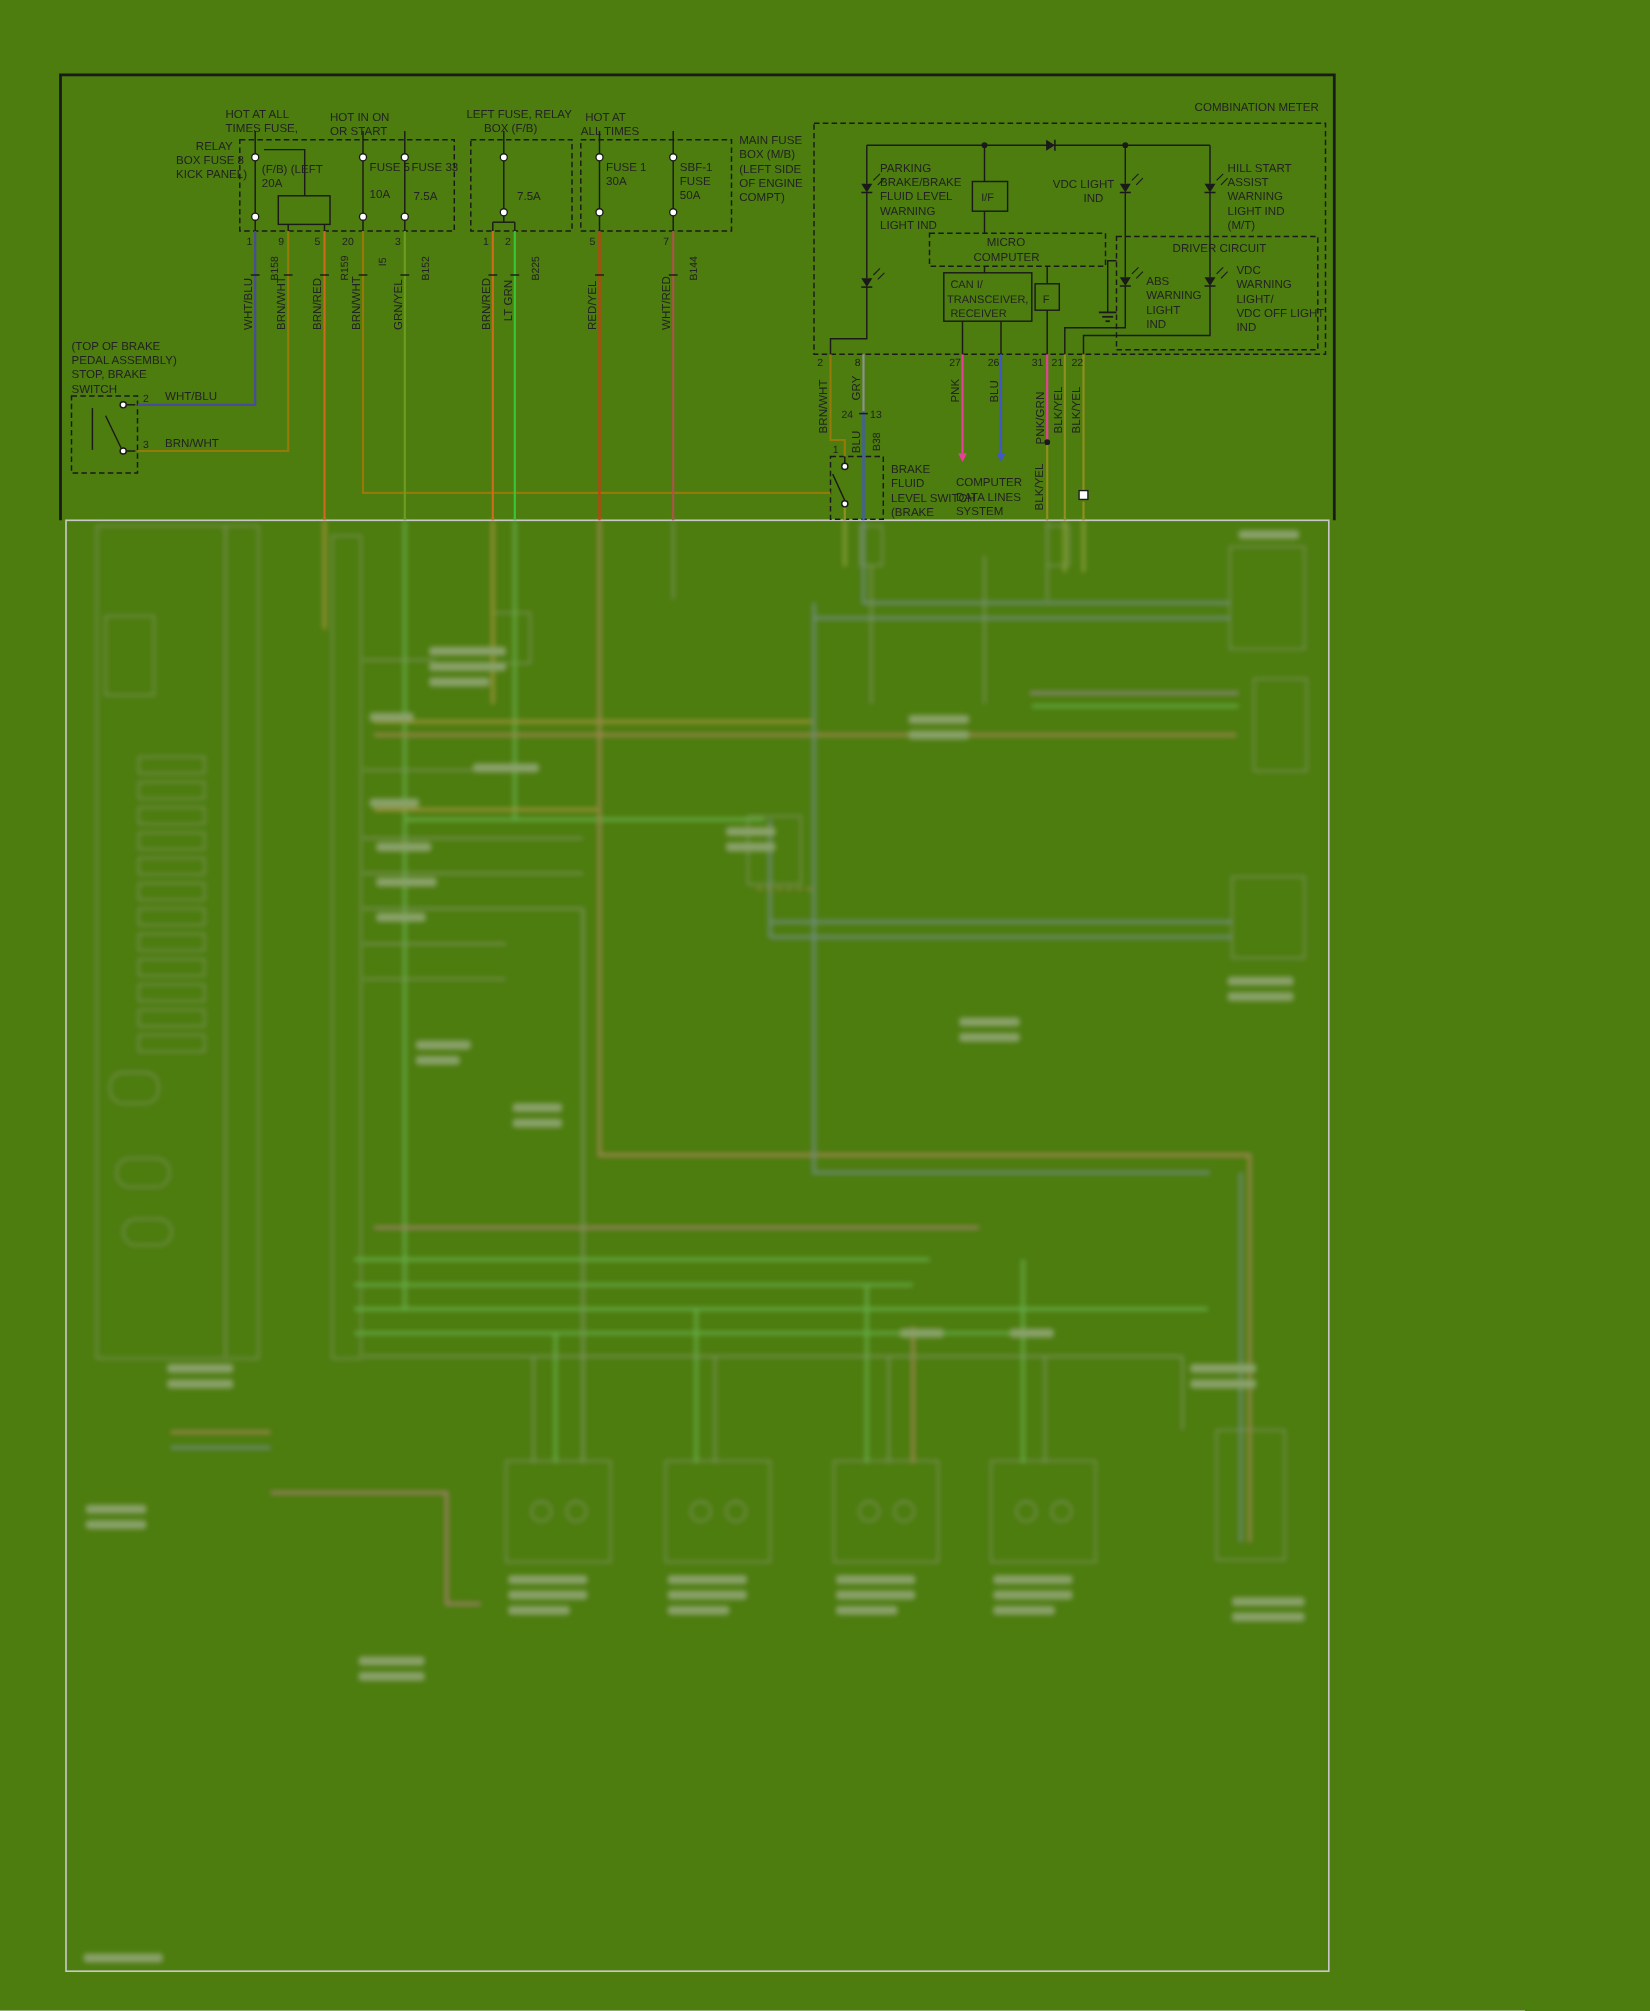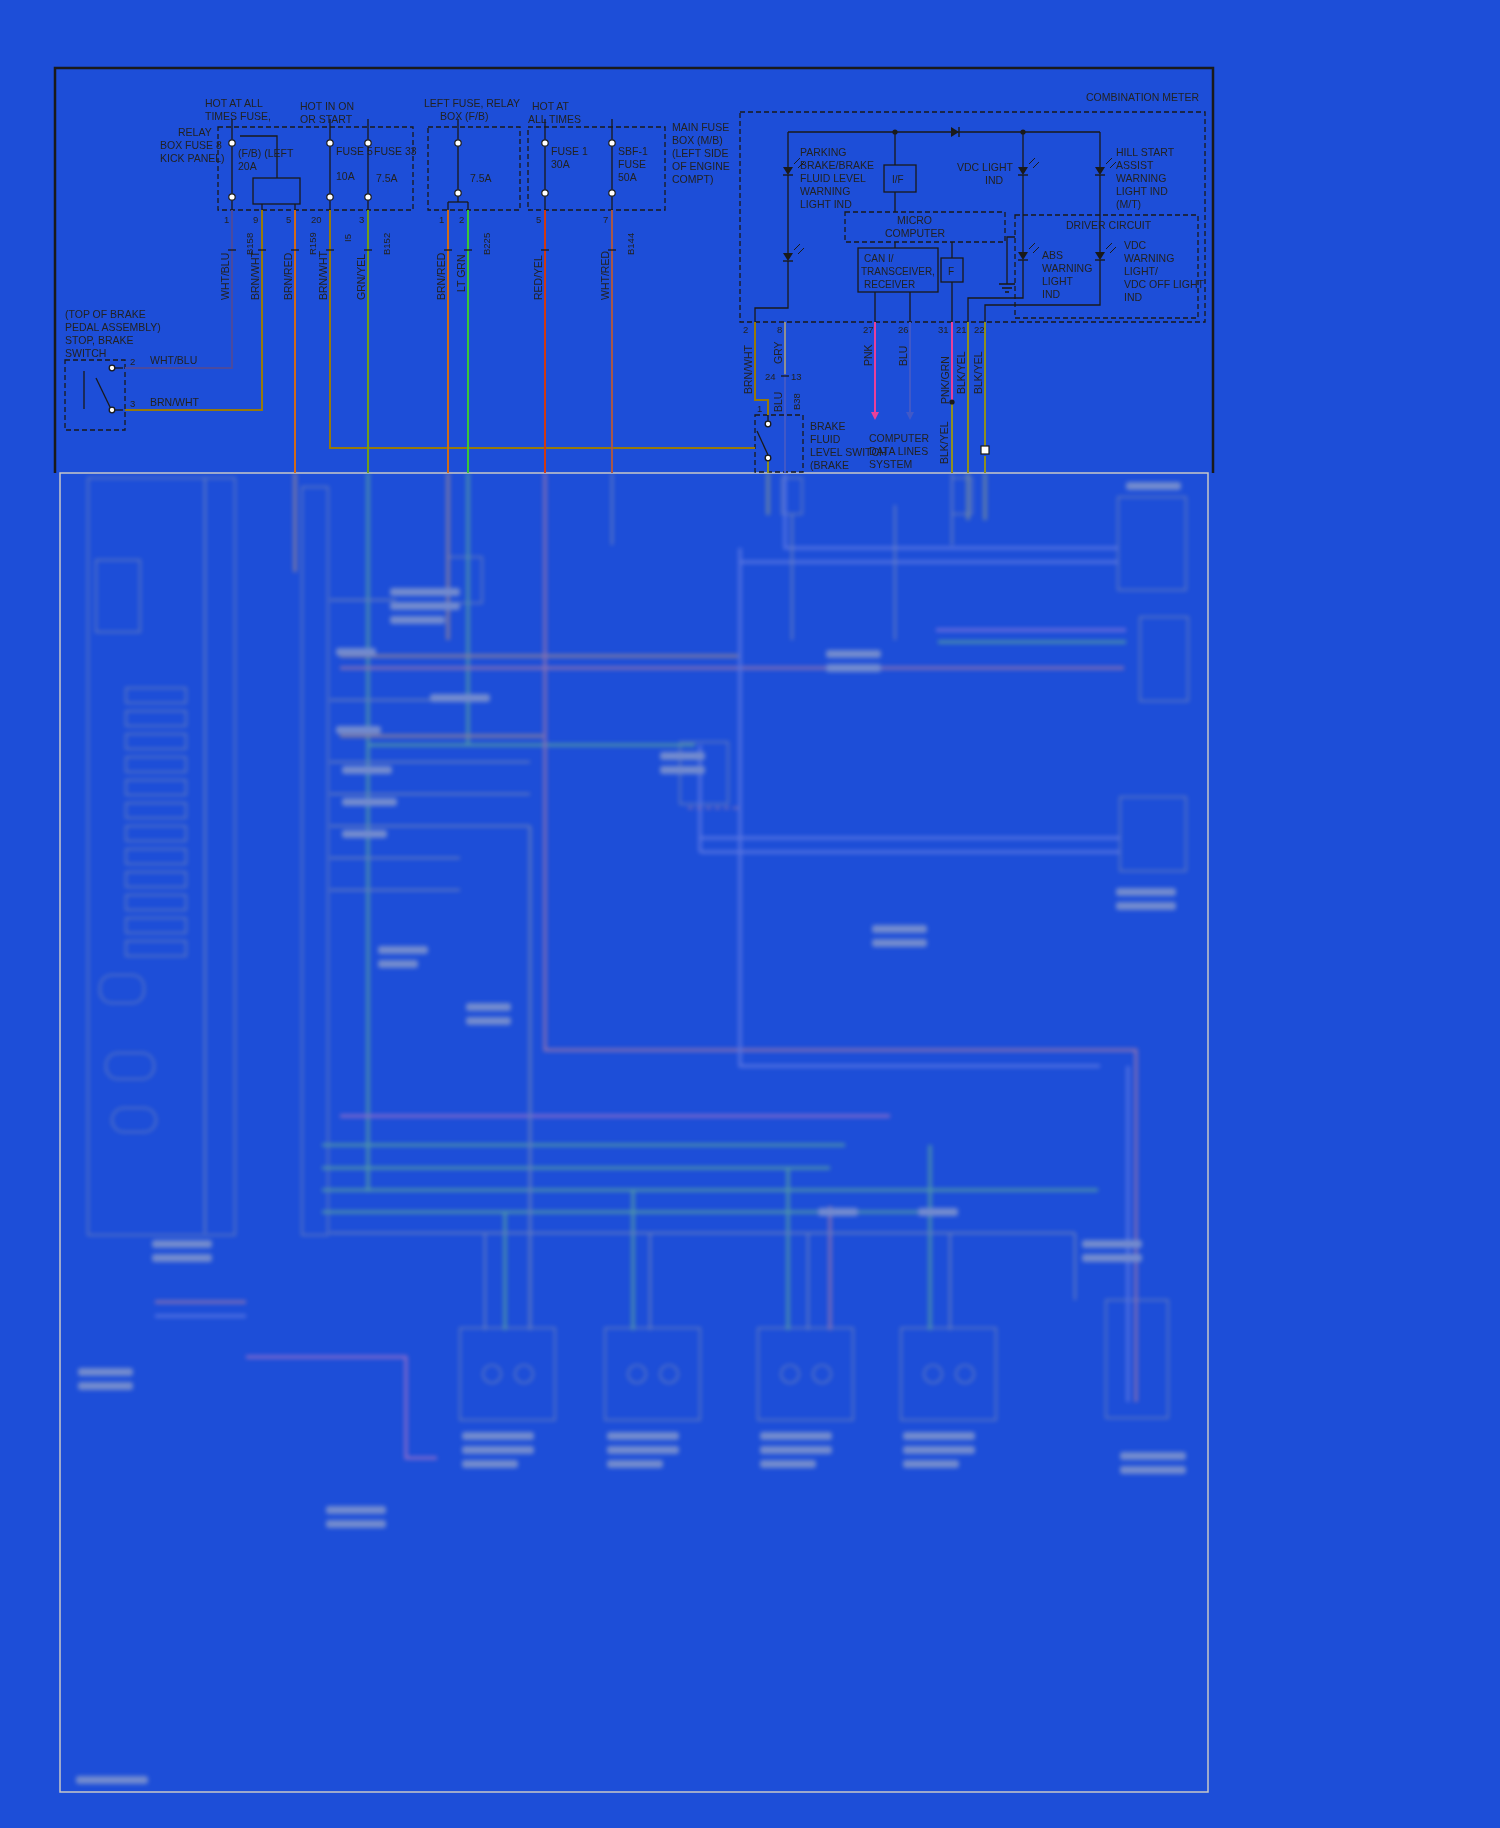--- a/index.html
+++ b/index.html
@@ -1,16 +1,16 @@
 <!DOCTYPE html>
 <html><head>
 <meta charset="utf-8">
 <style>
   html,body{margin:0;padding:0;background:#fff;}
-  .stage{position:relative;width:1500px;height:1828px;background:#1d4ed8;overflow:hidden;}
+  .stage{position:relative;width:1500px;height:1828px;background:#4d7c0f;overflow:hidden;}
   svg{position:absolute;left:0;top:0;}
   svg text{font-family:"Liberation Sans",sans-serif;fill:#222;}
   .blurlayer{filter:blur(2.3px);opacity:.5;}
 </style>
 </head>
 <body>
 
 <div class="stage">
 
   <svg id="diagram" width="1500" height="1828" viewBox="0 0 1500 1828">

